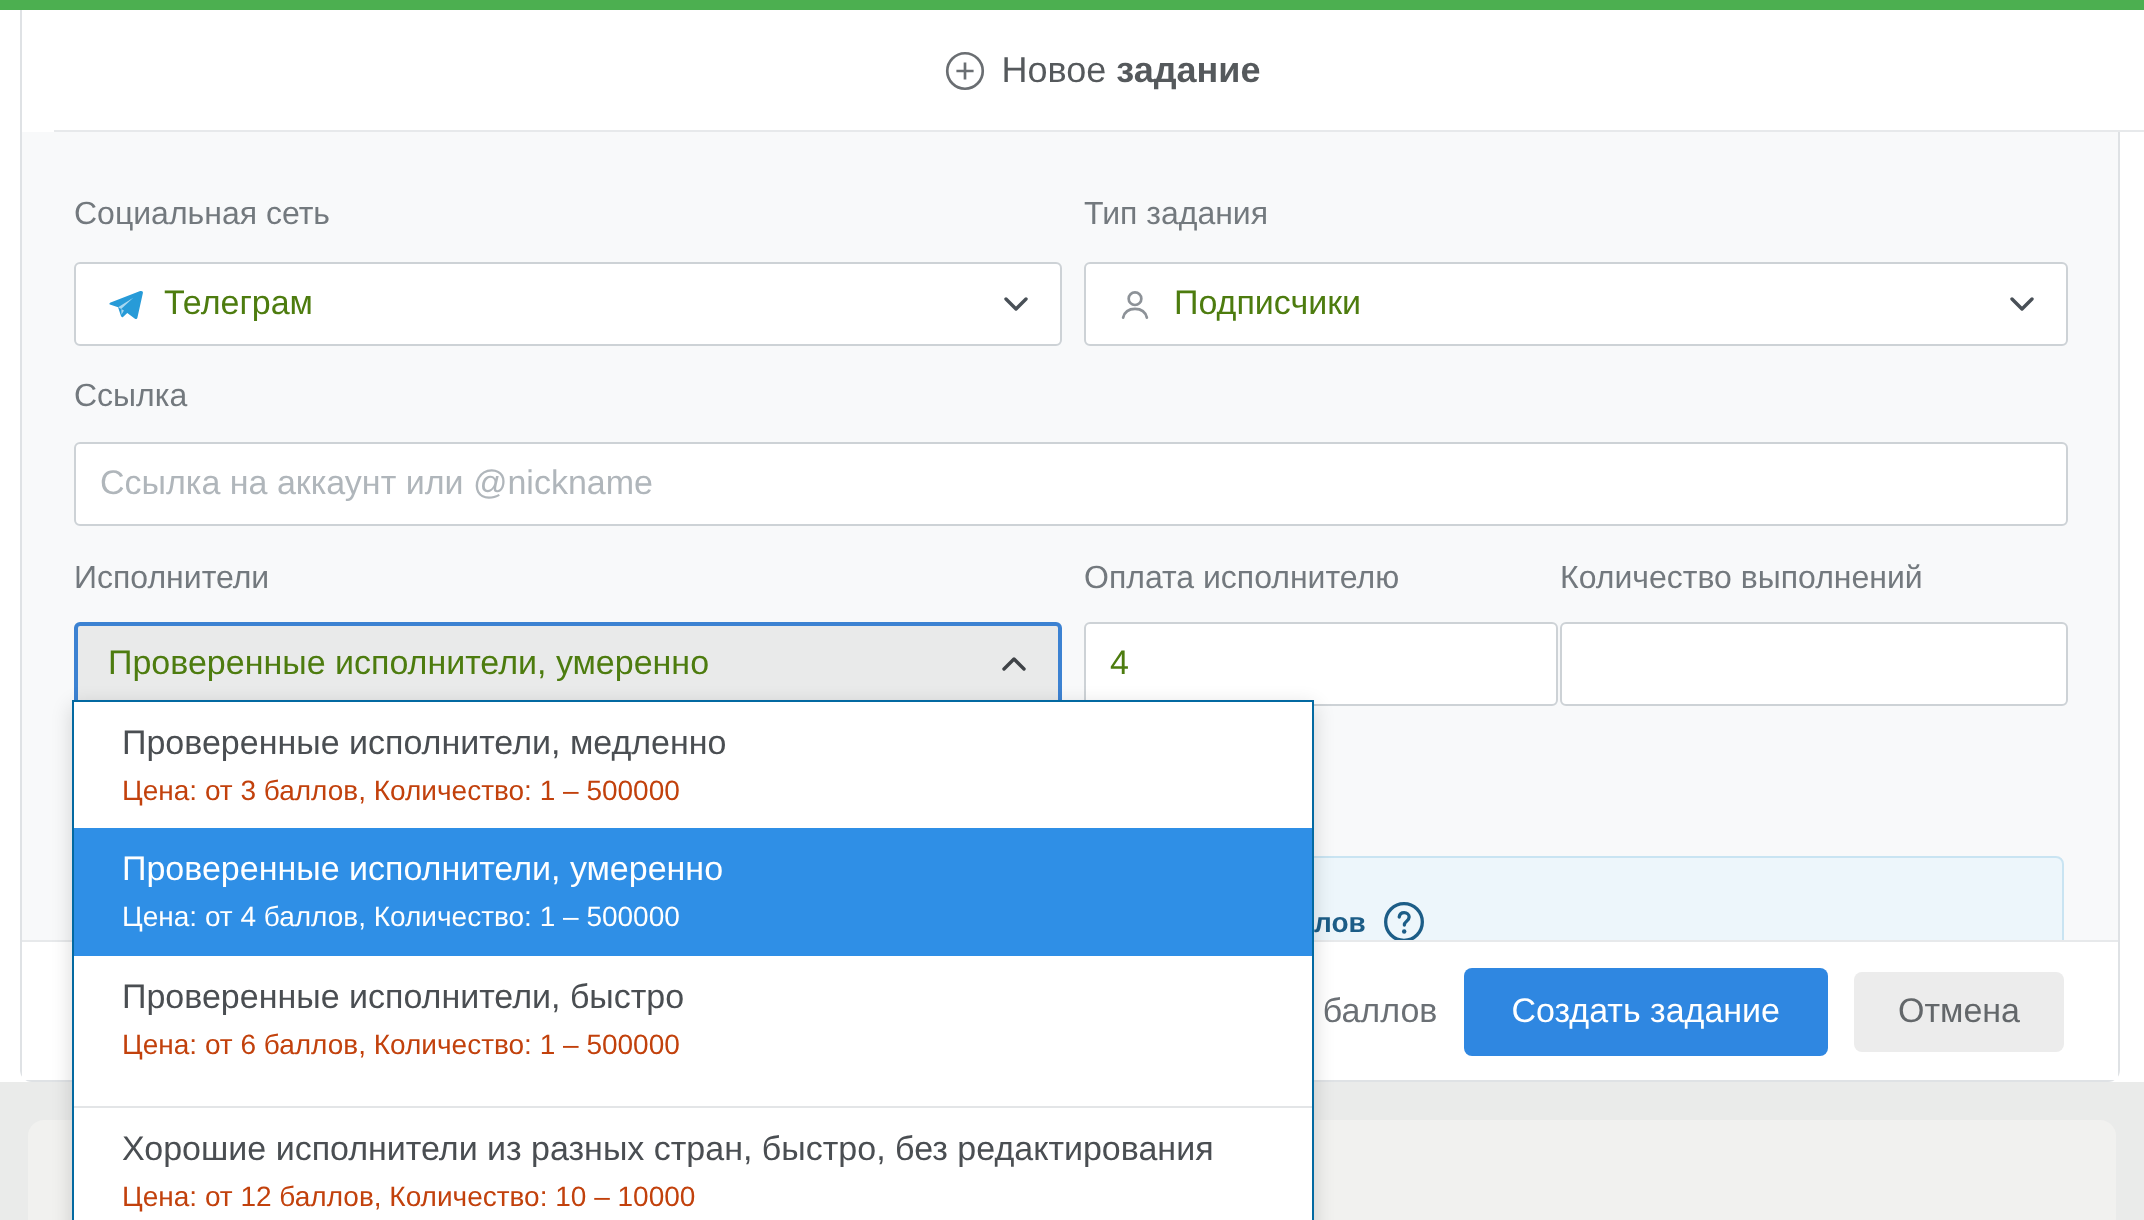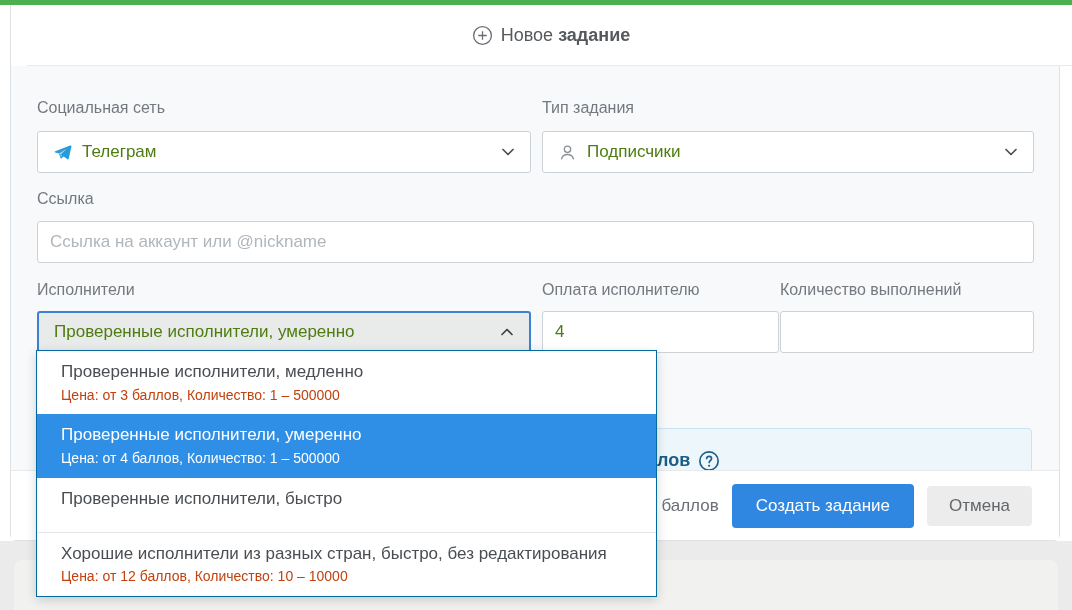--- a/index.html
+++ b/index.html
@@ -25,21 +25,21 @@
   .ctrl .grow{flex:1;}
   input.ctrl{padding:0 12px;outline:none;}
   input.ctrl::placeholder{color:#b0b6bb;}
   .icon-gap{margin-right:10px;display:inline-flex;align-items:center;}
 
   .ctrl.focused{background:#e9eaea;border:2px solid #3c82d2;}
 
   .info-box{position:absolute;left:26px;top:362px;right:27px;height:65px;background:#edf6fb;
         border:1px solid #c9e4f2;border-radius:4px;box-sizing:border-box;}
   .info-frag{position:absolute;left:619px;top:0;height:100%;display:flex;align-items:center;gap:8px;
-        font-size:18px;font-weight:bold;color:#1c5d87;}
+        font-size:14px;font-weight:bold;color:#1c5d87;}
 
   .footer{position:absolute;left:0;top:465px;width:100%;height:70px;border-top:1px solid #e7e9eb;
         background:#fff;display:flex;align-items:center;justify-content:flex-end;gap:13px;
         padding-right:27px;box-sizing:border-box;}
   .points{display:flex;align-items:center;gap:7px;color:#6b7075;font-size:17px;}
   .star{font-size:22px;color:#808488;line-height:1;}
   .btn{border:none;border-radius:4px;font-size:17px;font-family:inherit;cursor:pointer;}
   .btn-cancel{height:40px;padding:0 22px;background:#ececec;color:#63676a;}
   .btn-submit{height:44px;padding:0 24px;background:#2f87e1;color:#ffffff;}
 
@@ -161,20 +161,21 @@
       <div class="dd-item">
         <div class="dd-title">Проверенные исполнители, медленно</div>
         <div class="dd-sub">Цена: от 3 баллов, Количество: 1 – 500000</div>
       </div>
       <div class="dd-item selected">
         <div class="dd-title">Проверенные исполнители, умеренно</div>
         <div class="dd-sub">Цена: от 4 баллов, Количество: 1 – 500000</div>
       </div>
       <div class="dd-item">
         <div class="dd-title">Проверенные исполнители, быстро</div>
+        <div class="dd-sub">Цена: от 6 баллов, Количество: 1 – 500000</div>
       </div>
       <div class="dd-item group-sep">
         <div class="dd-title">Хорошие исполнители из разных стран, быстро, без редактирования</div>
         <div class="dd-sub">Цена: от 12 баллов, Количество: 10 – 10000</div>
       </div>
     </div>
 
 </div>
 
 </body></html>

